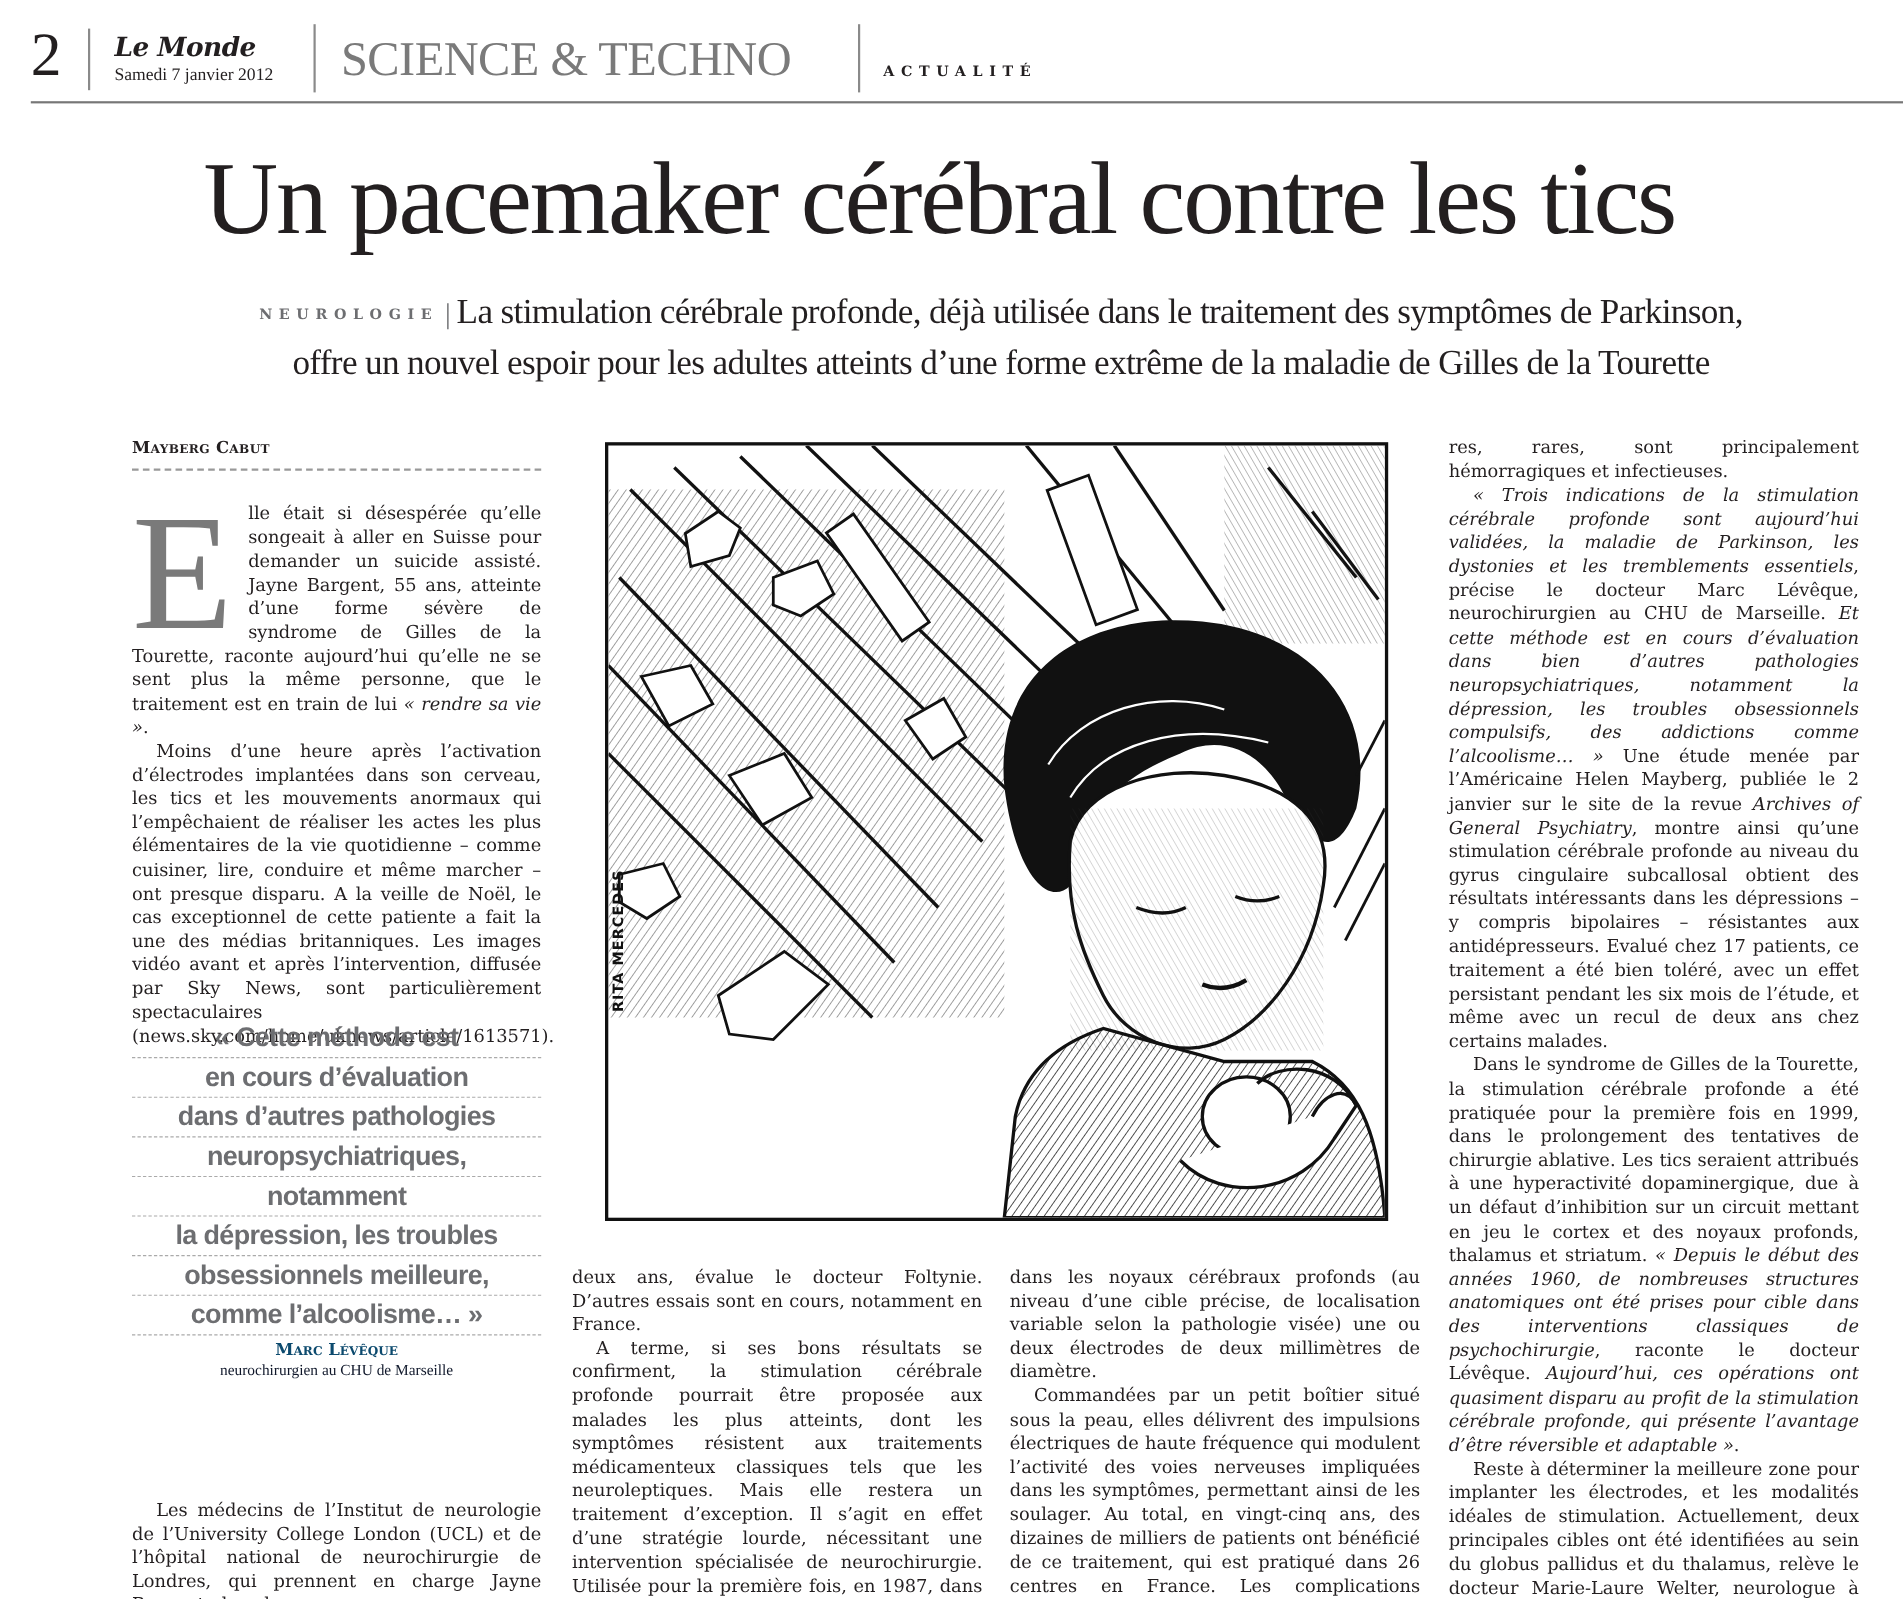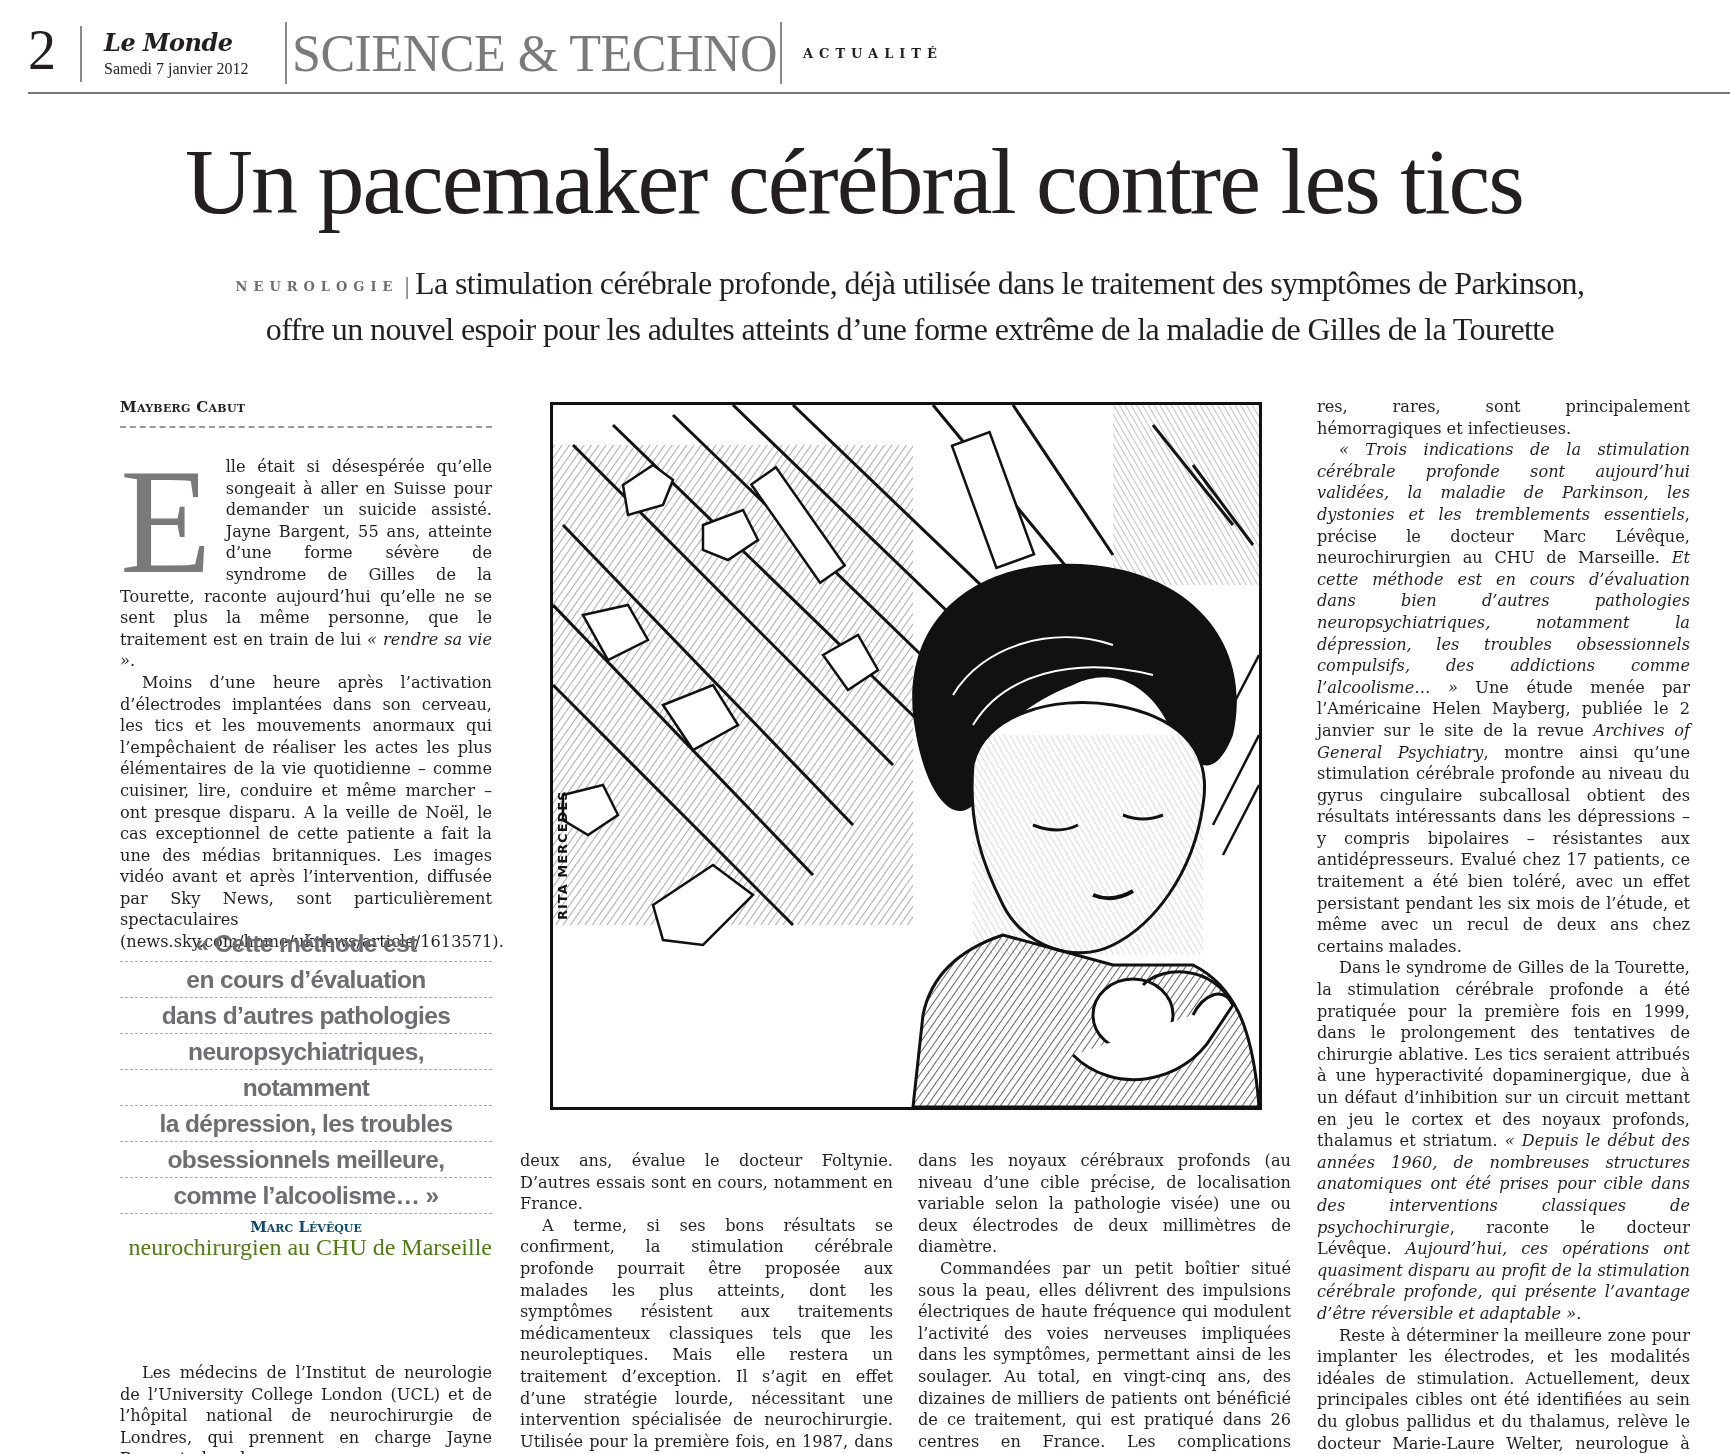--- a/index.html
+++ b/index.html
@@ -5,22 +5,22 @@
   html, body { margin:0; padding:0; background:#ffffff; }
   body { width:1730px; height:1454px; position:relative; overflow:hidden; color:#231f20;
          font-family:"DejaVu Serif", "Liberation Serif", serif; }
   .abs { position:absolute; }
 
   
   .page-num { left:28px; top:22px; font-family:"Liberation Serif", serif; font-size:56px; line-height:56px; color:#231f20; }
   .vsep { width:2px; background:#8a8a8a; }
   .masthead { left:104px; top:30px; font-family:"DejaVu Serif", serif; font-weight:bold; font-size:24px; letter-spacing:-0.5px; line-height:26px; font-style:italic; }
   .date { left:104px; top:60px; font-family:"Liberation Serif", serif; font-size:16px; line-height:18px; }
-  .section { left:292px; top:26px; font-family:"Liberation Serif", serif; font-size:52px; line-height:56px; color:#7a7a7a; letter-spacing:-0.5px; }
-  .rubric { left:803px; top:46px; font-family:"DejaVu Serif", serif; font-weight:bold; font-size:13px; letter-spacing:6px; color:#231f20; }
+  .section { left:310px; top:26px; font-family:"Liberation Serif", serif; font-size:44px; line-height:56px; color:#7a7a7a; letter-spacing:-0.5px; }
+  .rubric { left:803px; top:58px; font-family:"DejaVu Serif", serif; font-weight:bold; font-size:13px; letter-spacing:6px; color:#231f20; }
   .top-rule { left:28px; top:92px; width:1702px; height:2px; background:#777; }
 
   
   .headline { left:185px; top:126px; font-family:"Liberation Serif", serif; font-size:94px; line-height:110px; letter-spacing:-2px; white-space:nowrap; color:#231f20; }
   .deck { left:150px; top:262px; width:1520px; text-align:center; font-family:"Liberation Serif", serif; font-size:32px; line-height:43px; letter-spacing:-0.6px; }
   .kicker { font-family:"DejaVu Serif", serif; font-weight:bold; font-size:13px; letter-spacing:6px; color:#6d6e71; vertical-align:middle; }
   .kicker-sep { color:#6d6e71; margin:0 6px; font-size:26px; }
 
   
   .col { font-family:"DejaVu Serif", serif; font-size:16.2px; line-height:21.6px; text-align:justify; color:#231f20; hyphens:auto; }
@@ -29,21 +29,21 @@
   .col i { font-style:italic;margin-top:20px; }
 
   .byline { left:120px; top:398px; width:372px; font-family:"DejaVu Serif", serif; font-weight:bold; font-size:15px; font-variant:small-caps; letter-spacing:0.3px; padding-bottom:10px; border-bottom:2px dashed #999; }
 
   .dropcap { float:left; font-family:"Liberation Serif", serif; font-size:150px; line-height:118px; color:#7a7a7a; margin:6px 14px 0 0; height:122px; }
 
   
   .pullquote { left:120px; top:926px; width:372px; text-align:center; }
   .pq-line { font-family:Liberation Sans, sans-serif; font-weight:bold; font-size:24.5px; line-height:35px; letter-spacing:-0.6px; color:#6d6e71; border-bottom:1.5px dashed #aaa; white-space:nowrap; overflow:hidden; }
   .pq-author { font-family:"DejaVu Serif", serif; font-weight:bold; font-variant:small-caps; font-size:15px; color:#0c4a6e; margin-top:4px; }
-  .pq-role { font-family:"Liberation Serif", serif; font-size:24px; color:#4d7c0f; line-height:22px;text-align:right; }
+  .pq-role { font-family:"Liberation Serif", serif; font-size:14px; color:#0f172a; line-height:22px; }
 
   
   .illustration { left:550px; top:402px; width:712px; height:708px; border:3px solid #111; box-sizing:border-box; background:#fff; overflow:hidden; }
   .signature { left:555px; top:920px; font-family:"DejaVu Sans", sans-serif; font-size:13px; font-weight:bold; transform:rotate(-90deg); transform-origin:left top; letter-spacing:1px; color:#111; }
 </style>
 </head>
 <body>
 
 <div class="abs page-num">2</div>
 <div class="abs vsep" style="left:80px; top:26px; height:56px;"></div>

